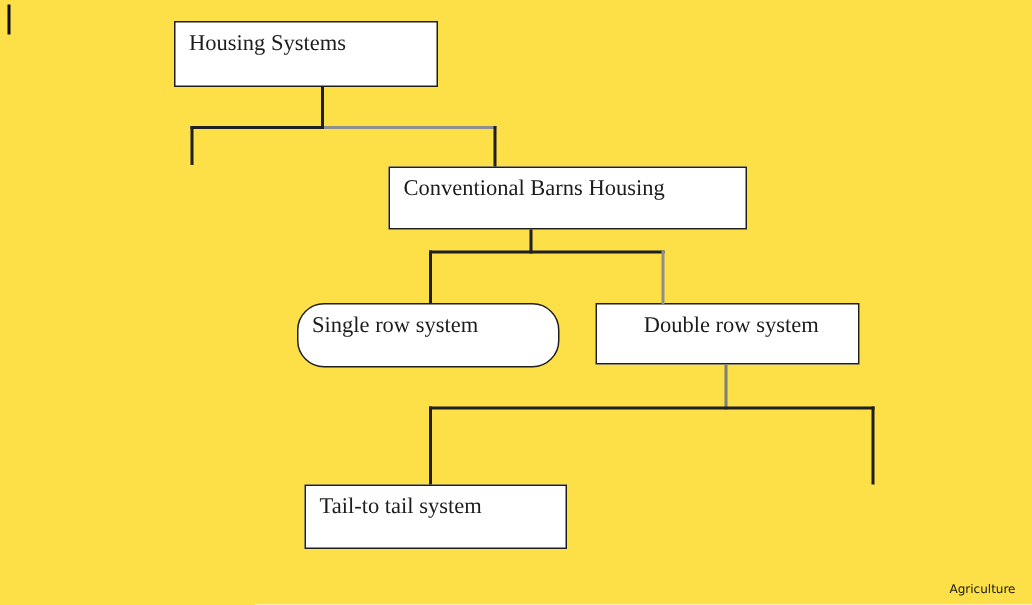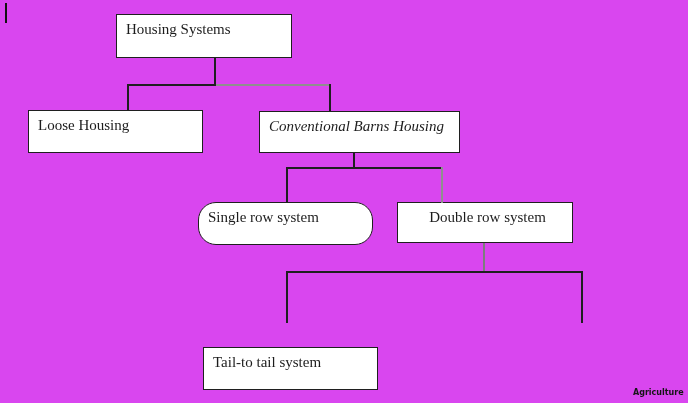--- a/index.html
+++ b/index.html
@@ -4,21 +4,21 @@
 <style>
   html, body {
     margin: 0;
     padding: 0;
     background: #ffffff;
   }
   .stage {
     position: relative;
     width: 688px;
     height: 403px;
-    background: #d946ef;
+    background: #fde047;
     overflow: hidden;
     font-family: "Liberation Serif", serif;
   }
   .node {
     position: absolute;
     box-sizing: border-box;
     border: 1px solid #1f1f1f;
     background: #ffffff;
     color: #1c1c1c;
     font-size: 15px;
@@ -29,24 +29,24 @@
   .line {
     position: absolute;
     background: #1f1f1f;
   }
   .line.gray { background: #8f8f8f; }
   .line.gray2 { background: #7d7d7d; }
 
   
   .n-housing   { left:116px; top:14px;  width:176px; height:44px; }
   .n-loose     { left:28px;  top:110px; width:175px; height:43px; }
-  .n-conv      { left:259px; top:111px; width:201px; height:42px;font-style:italic; }
+  .n-conv      { left:259px; top:111px; width:239px; height:42px; }
   .n-single    { left:198px; top:202px; width:175px; height:43px;border-radius:18px; }
   .n-double    { left:397px; top:202px; width:176px; height:41px;text-align:center; }
-  .n-tail      { left:203px; top:323px; width:175px; height:43px;margin-top:24px; }
+  .n-tail      { left:203px; top:323px; width:175px; height:43px; }
   .n-head      { left:468px; top:323px; width:187px; height:43px; }
 
   
   .l-v1  { left:214px; top:58px;  width:2px;   height:27px; }
   .l-h1a { left:127px; top:84px;  width:89px;  height:2px;  }
   .l-h1b { left:216px; top:84px;  width:115px; height:2px;  }
   .l-v2  { left:127px; top:84px;  width:2px;   height:26px; }
   .l-v3  { left:329px; top:84px;  width:2px;   height:27px; }
   .l-v4  { left:353px; top:153px; width:2px;   height:16px; }
   .l-h2  { left:286px; top:167px; width:157px; height:2px;  }
@@ -64,40 +64,37 @@
     width: 2px;
     height: 20px;
     background: #111111;
   }
   .watermark {
     position: absolute;
     left: 633px;
     top: 388px;
     font-family: "DejaVu Sans", sans-serif;
     font-size: 8px;
-    font-weight: bold;
+    font-weight: normal;
     color: #151515;
     letter-spacing: 0px;
     white-space: nowrap;
   }
 </style>
 </head>
 <body>
 
 <div class="stage">
 
   <div class="text-cursor"></div>
 
   <div class="node n-housing">
     <span>Housing Systems</span>
   </div>
 
-  <div class="node n-loose">
-    <span>Loose Housing</span>
-  </div>
 
   <div class="node n-conv">
     <span>Conventional Barns Housing</span>
   </div>
 
   <div class="node n-single">
     <span>Single row system</span>
   </div>
 
   <div class="node n-double">

